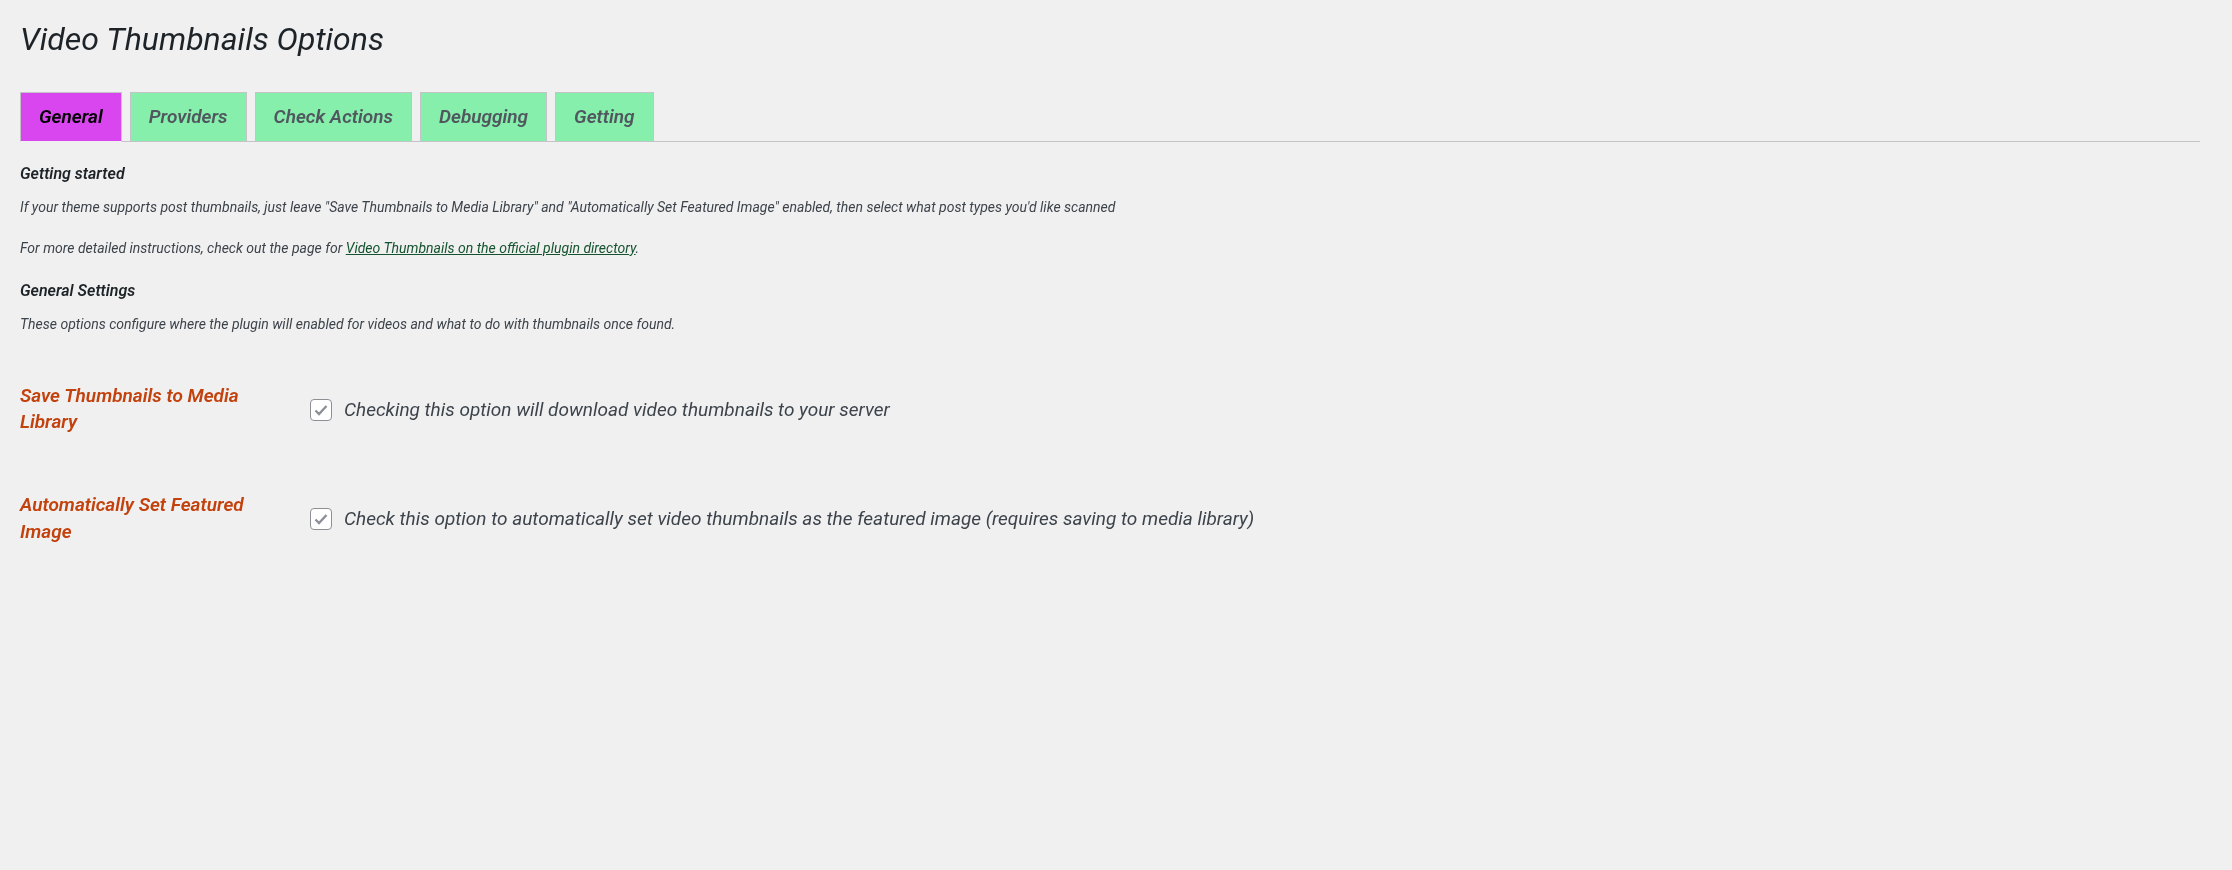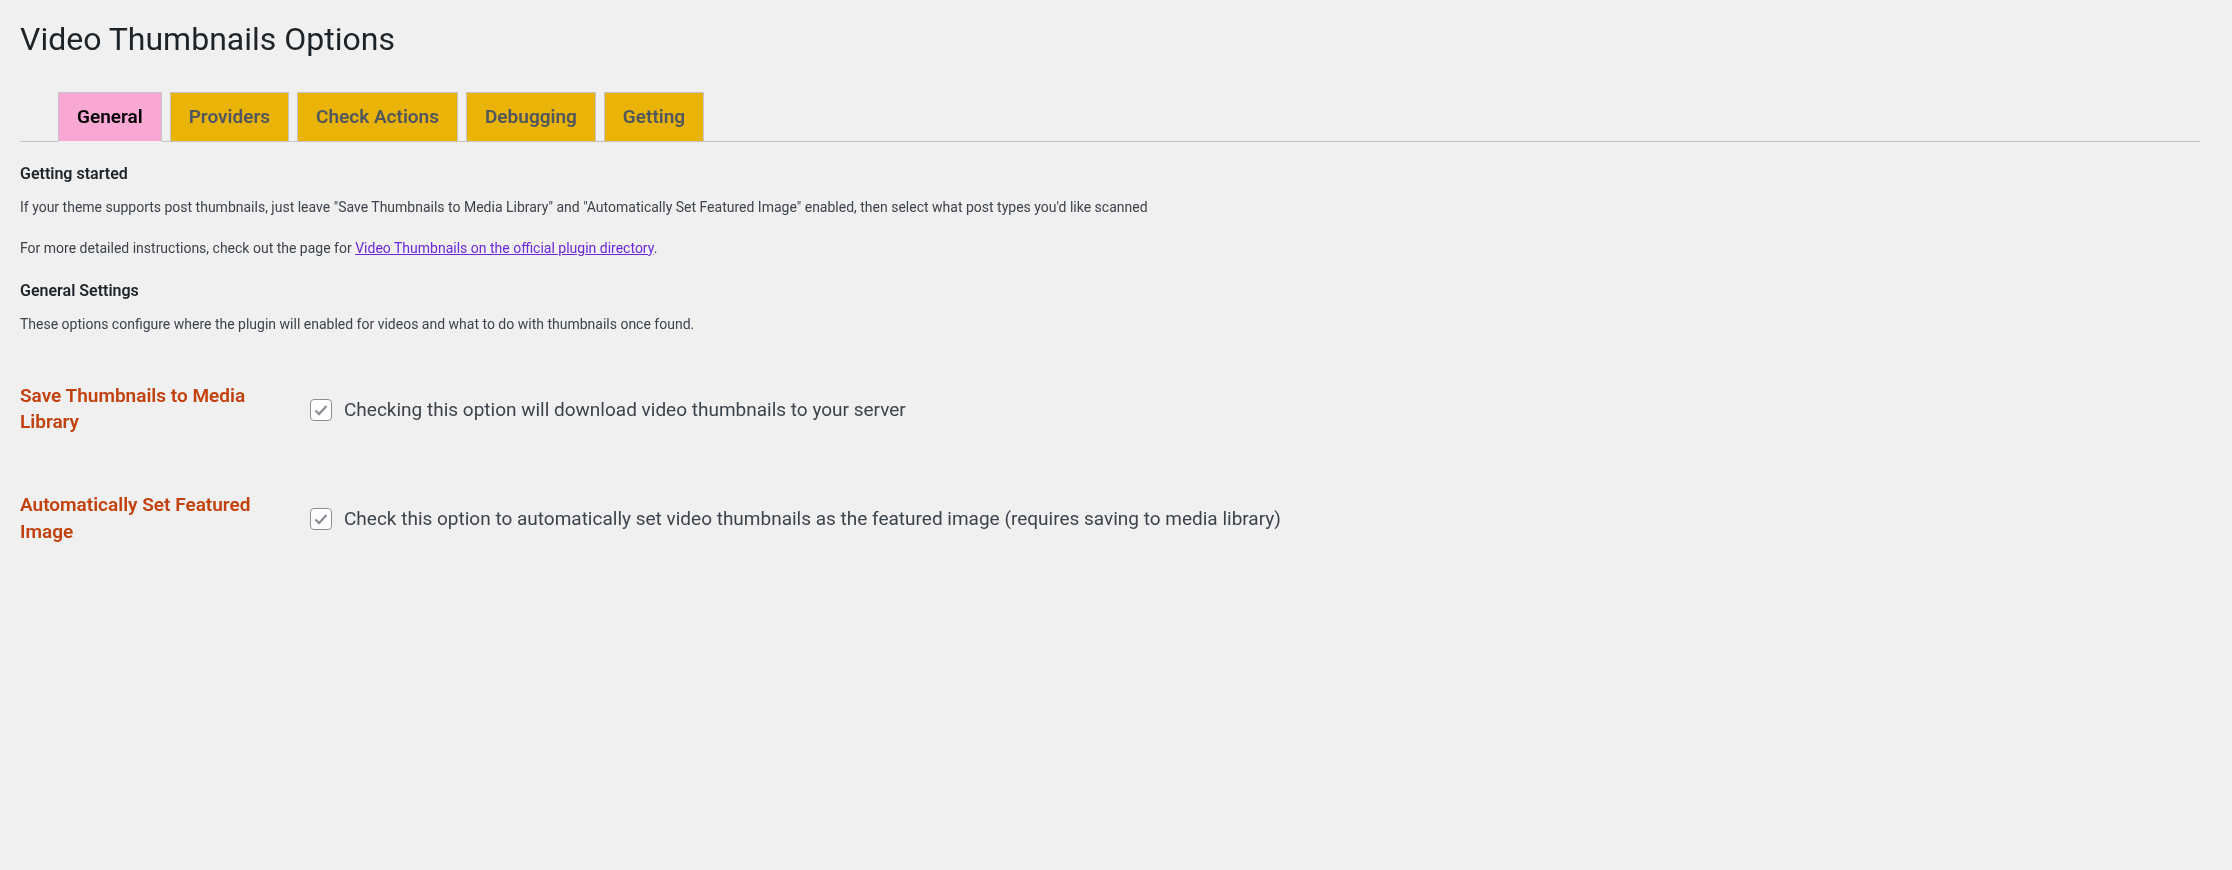--- a/index.html
+++ b/index.html
@@ -9,75 +9,75 @@
   }
   body {
     font-family: -apple-system, BlinkMacSystemFont, "Segoe UI", Roboto, Helvetica, Arial, sans-serif;
     background: #f0f0f1;
     color: #1d2327;
     padding: 0;
     font-size: 19px;
   }
   .wrap {
     padding: 10px 32px 0 20px;
+    font-style: italic;
   }
   h1.page-title {
     font-size: 32px;
     font-weight: 400;
     color: #1d2327;
     margin: 0 0 18px 0;
     padding: 9px 0 4px 0;
     line-height: 1.3;
   }
   .nav-tab-wrapper {
     border-bottom: 1px solid #c3c4c7;
     margin: 0;
     padding-top: 9px;
     padding-bottom: 0;
     line-height: inherit;
     display: flex;
     gap: 8px;
   }
   .nav-tab {
-    background: #eab308;
+    background: #86efac;
     border: 1px solid #c3c4c7;
     color: #50575e;
     font-size: 19px;
     font-weight: 600;
     padding: 8px 18px;
     line-height: 1.7;
     margin-left: 0;
     text-decoration: none;
     white-space: nowrap;
     display: inline-block;
     margin-bottom: -1px;
     cursor: pointer;
   }
   .nav-tab-active {
-    background: #f9a8d4;
+    background: #d946ef;
     border-bottom: 1px solid #f0f0f1;
     color: #000;
-    margin-left: 38px;
   }
   h3.section-heading {
     font-size: 16px;
     font-weight: 600;
     color: #1d2327;
     margin: 22px 0 14px 0;
   }
   p.section-text {
     font-size: 14px;
     color: #3c434a;
     margin: 0 0 20px 0;
     line-height: 1.5;
     white-space: nowrap;
     overflow: hidden;
   }
   a.link {
-    color: #6d28d9;
+    color: #14532d;
     text-decoration: underline;
   }
   .form-table {
     width: 100%;
     border-collapse: collapse;
     margin-top: 6px;
   }
   .form-table th {
     text-align: left;
     vertical-align: top;

